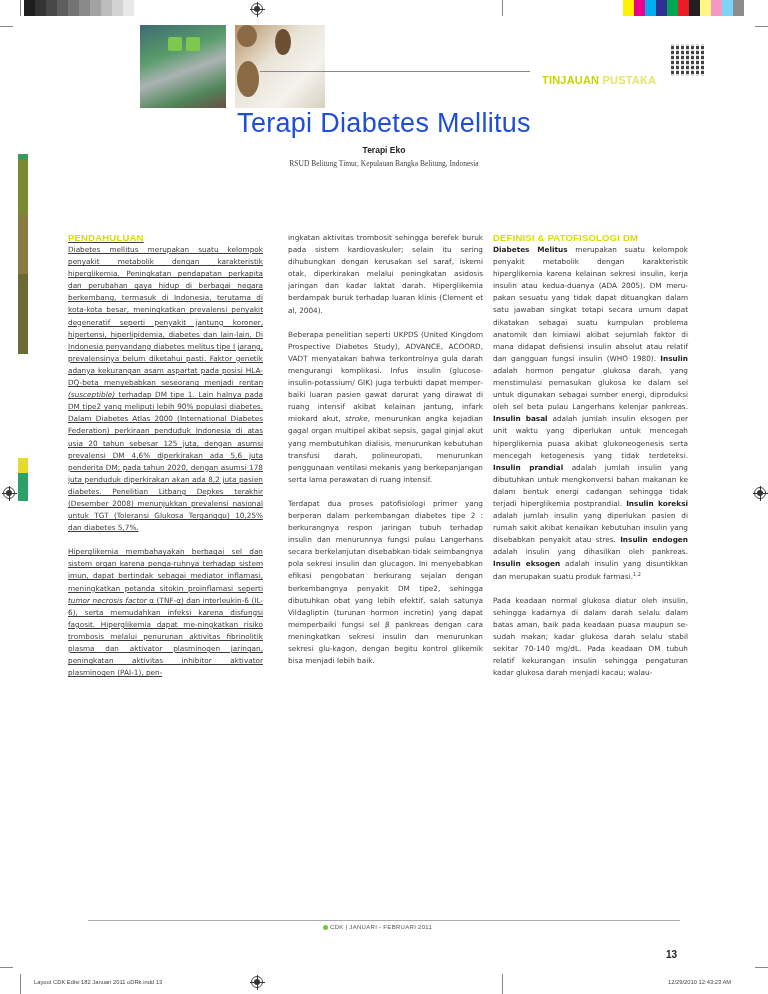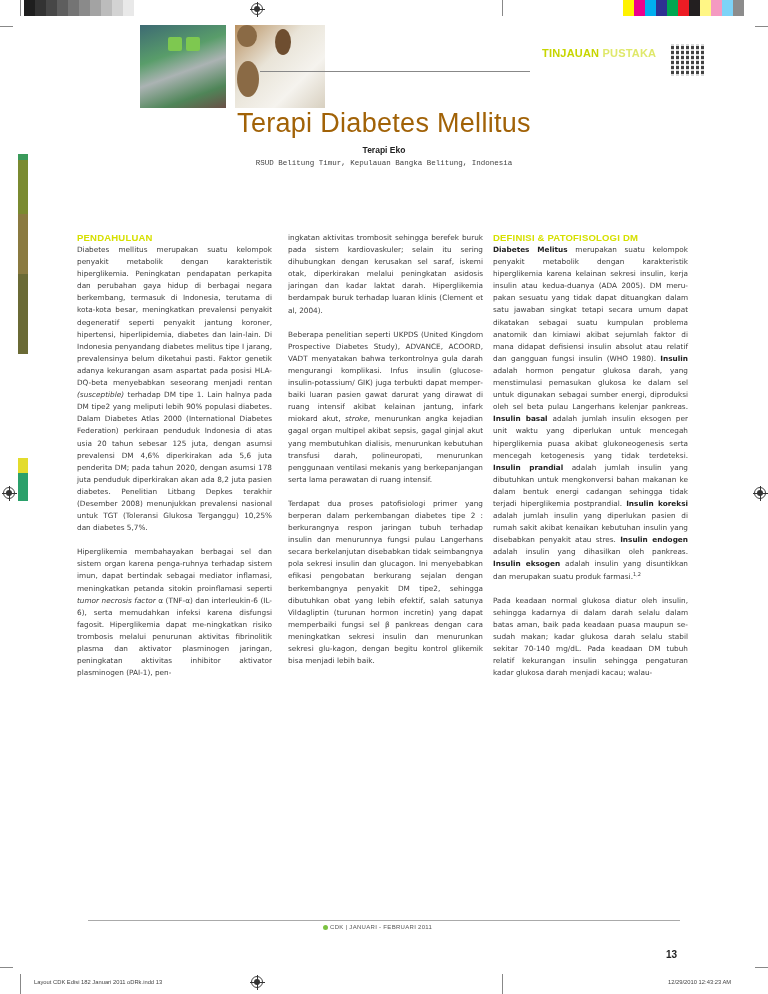--- a/index.html
+++ b/index.html
@@ -17,32 +17,32 @@
   .photo1 { left:140px; top:25px; width:86px; height:83px; background:
      linear-gradient(160deg, rgba(40,90,100,.9) 0%, rgba(60,140,80,.85) 35%, rgba(150,160,160,.8) 55%, rgba(60,120,70,.9) 80%, rgba(90,60,50,.9) 100%); }
   .photo1 .cup { position:absolute; top:12px; width:14px; height:14px; background:#7ec850; border-radius:2px; }
   .photo2 { left:235px; top:25px; width:90px; height:83px; background:
      linear-gradient(135deg, #b89060 0%, #e9e4d8 40%, #f5f3ee 70%, #d8d0c0 100%); }
   .photo2 .head { position:absolute; border-radius:50%; background:#8a6a45; }
   
   .tabL { left:18px; top:154px; width:10px; background:linear-gradient(#3a9a5a 0 3%, #7a8a30 3% 30%, #8a7a40 30% 60%, #6a6a35 60% 100%); height:200px; }
   
   .hdr-line { left:260px; top:71px; width:270px; height:1px; background:#888; }
-  .section-tag { left:542px; top:47px; font-family:"Liberation Sans", sans-serif; font-weight:bold; font-size:11px; letter-spacing:.2px; }
+  .section-tag { left:542px; top:74px; font-family:"Liberation Sans", sans-serif; font-weight:bold; font-size:11px; letter-spacing:.2px; }
   .section-tag .a { color:#c7d600; }
   .section-tag .b { color:#dfe86a; }
   .qr { left:671px; top:44px; width:34px; height:32px; background:
      repeating-linear-gradient(90deg,#222 0 3px,#fff 3px 5px), #222; opacity:.85; }
   .qr:before { content:""; position:absolute; inset:0; background:repeating-linear-gradient(0deg,rgba(255,255,255,.8) 0 2px,transparent 2px 5px); }
-  .title { left:0; width:768px; top:108px; text-align:center; font-family:"Liberation Sans", sans-serif; font-size:27px; color:#a16207; letter-spacing:.3px; }
+  .title { left:0; width:768px; top:108px; text-align:center; font-family:"Liberation Sans", sans-serif; font-size:27px; color:#1d4ed8; letter-spacing:.3px; }
   .author { left:0; width:768px; top:145px; text-align:center; font-family:"Liberation Sans", sans-serif; font-weight:bold; font-size:8.5px; color:#222; }
-  .affil { left:0; width:768px; top:159px; text-align:center; font-family:Liberation Mono, monospace; font-size:7.5px; color:#444; }
+  .affil { left:0; width:768px; top:159px; text-align:center; font-family:Liberation Serif, serif; font-size:7.5px; color:#444; }
   
   .col { position:absolute; top:232px; width:195px; font-family:"DejaVu Sans", sans-serif; font-size:7.3px; line-height:12.1px; color:#3c3c3c; text-align:justify; hyphens:manual; }
-  .col1 { left:77px; }
+  .col1 { left:68px;text-decoration:underline; }
   .col2 { left:288px; }
   .col3 { left:493px; }
   .col h2 { margin:0; font-family:"Liberation Sans", sans-serif; font-weight:bold; font-size:9.5px; line-height:12px; color:#d6e000; letter-spacing:.2px; }
   .col p { margin:0 0 12px 0; }
   .col b { color:#222;margin-top:48px; }
   .col sup { font-size:5px; line-height:0; }
   
   .ftr-line { left:88px; top:920px; width:592px; height:1px; background:#aaa; }
   .ftr-text { left:323px; top:924px; font-family:"Liberation Sans", sans-serif; font-size:6px; color:#555; letter-spacing:.3px; }
   .ftr-dot { display:inline-block; width:5px; height:5px; border-radius:50%; background:#7cc242; margin-right:2px; vertical-align:middle; }

